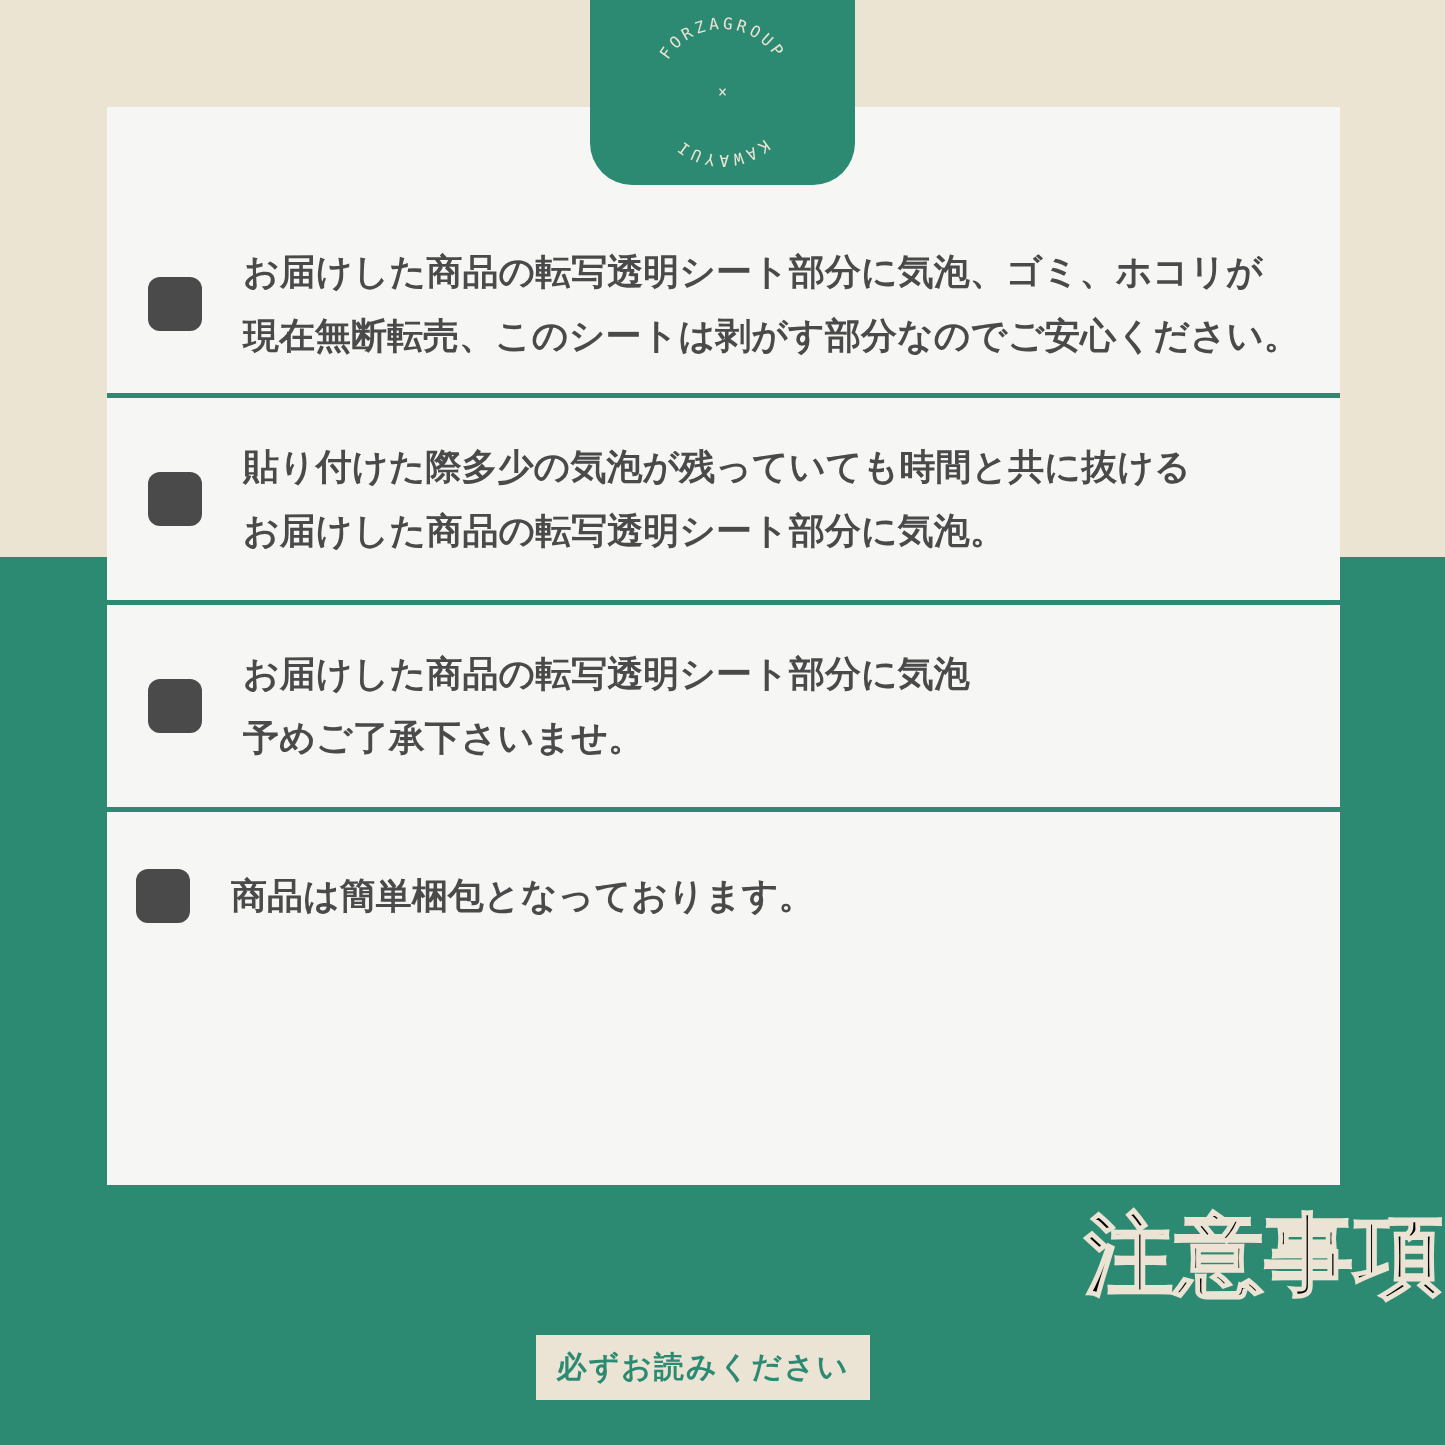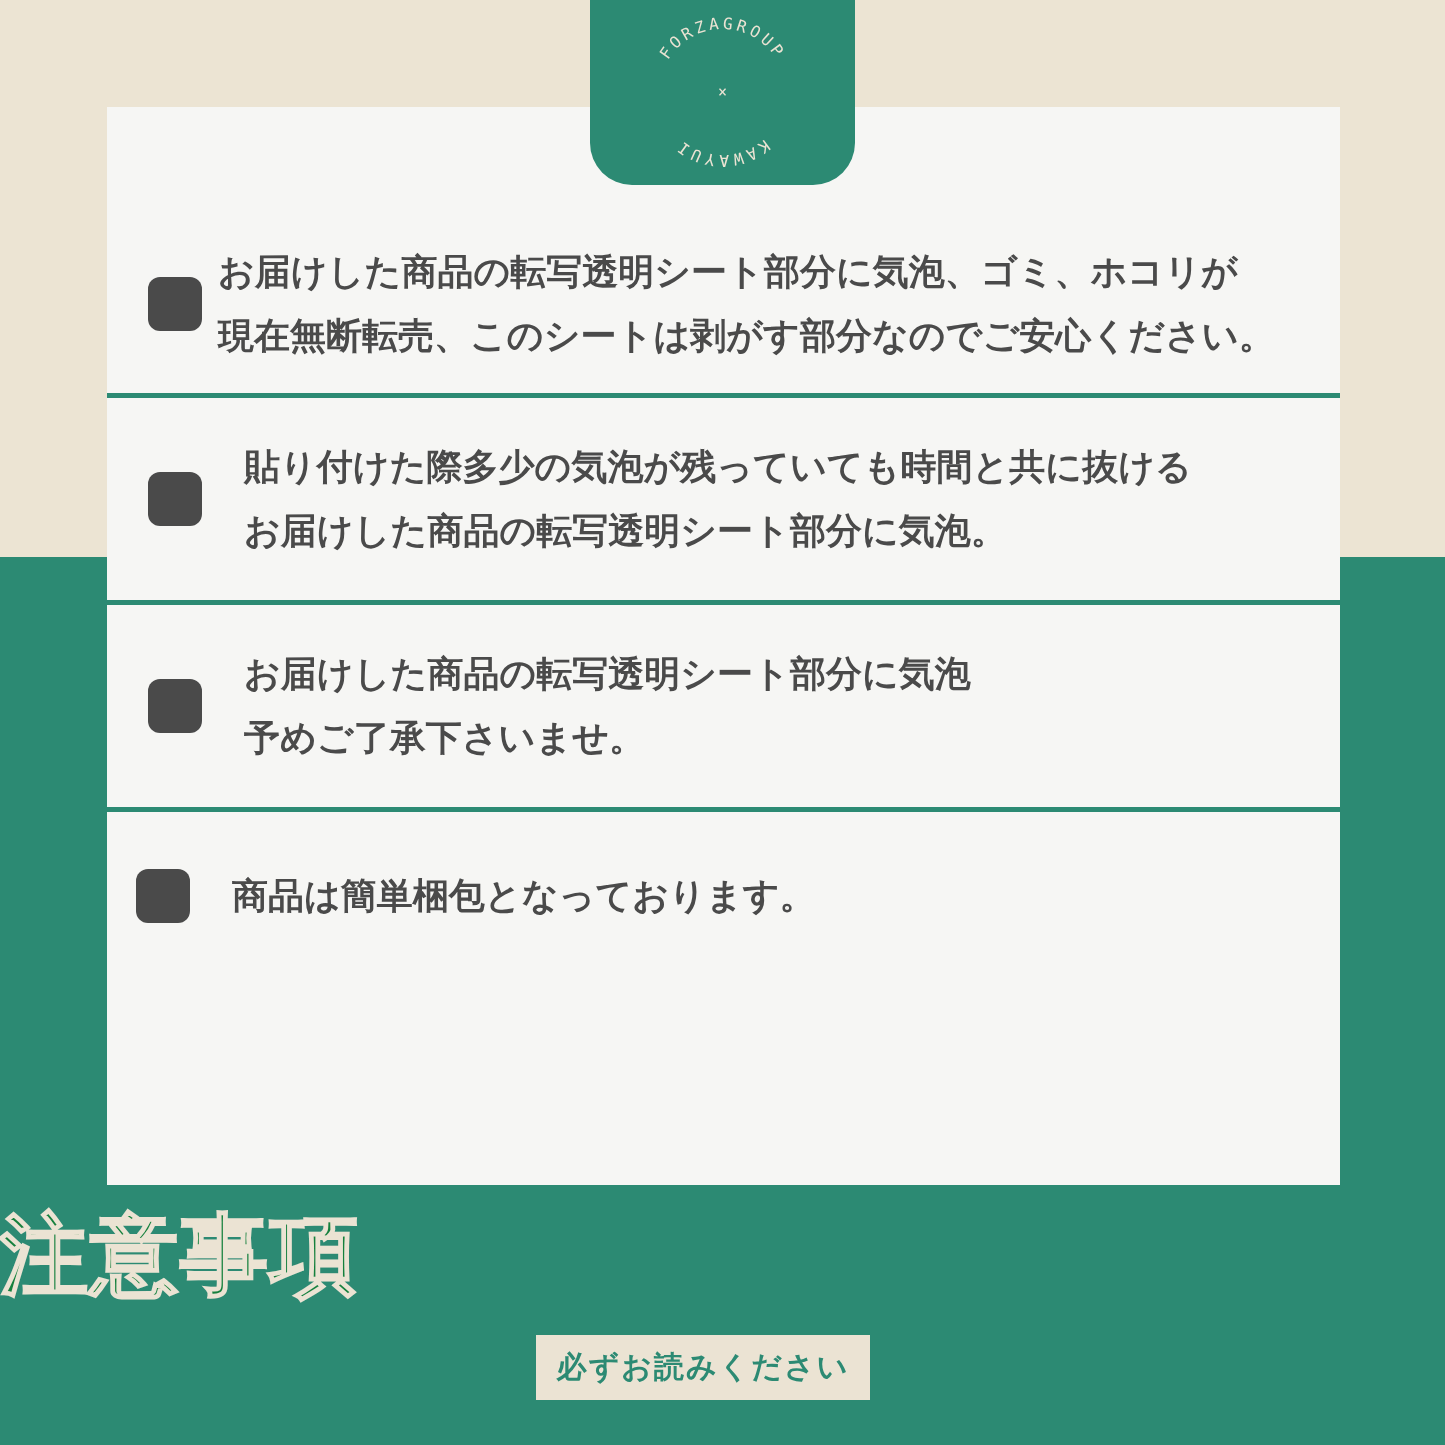--- a/index.html
+++ b/index.html
@@ -19,34 +19,34 @@
   }
   .card {
     position: absolute; left: 107px; top: 107px; width: 1233px; height: 1078px;
     background: #F6F6F4;
     display: flex; flex-direction: column;
   }
   .band {
     display: flex; align-items: center;
     padding-left: 41px;
   }
-  .band + .band { border-top: 5px solid #2C8A73; gap: 26px; }
+  .band + .band { border-top: 5px solid #2C8A73; }
   .band-1 { height: 286px; padding-top: 108px; }
   .band-2 { height: 207px; }
   .band-3 { height: 207px; }
   .band-4 { height: 205px; }
   .band-5 { height: 173px; padding-left: 29px; }
   .checkbox {
     flex: none;
     width: 54px; height: 54px;
     background: #4A4A4A;
     border-radius: 12px;
   }
   .band-text {
-    margin-left: 16px;
+    margin-left: 41px;
     font-size: 36px;
     font-weight: 700;
     color: #4A4A4A;
     line-height: 64px;
     letter-spacing: 0px;
     white-space: nowrap;
   }
   .badge {
     position: absolute; left: 590px; top: 0; width: 265px; height: 185px;
     background: #2C8A73;
@@ -59,25 +59,25 @@
     letter-spacing: 3.5px;
     fill: #EBE3D3;
   }
   .logo-x {
     font-family: "DejaVu Sans Mono", monospace;
     font-size: 15px;
     fill: #EBE3D3;
   }
   .footer-title {
     position: absolute; left: 0; top: 1196px; width: 1445px;
-    text-align: left;
+    text-align: right;
     font-size: 88px;
     font-weight: 900;
     letter-spacing: 2px;
-    color: #15803d;
+    color: #000000;
     -webkit-text-stroke: 2px #EBE3D3;
     white-space: nowrap;
   }
   .footer-ribbon {
     position: absolute; left: 536px; top: 1335px; width: 334px; height: 65px;
     background: #EBE3D3;
     color: #2C8A73;
     font-size: 30px;
     font-weight: 700;
     letter-spacing: 2px;

